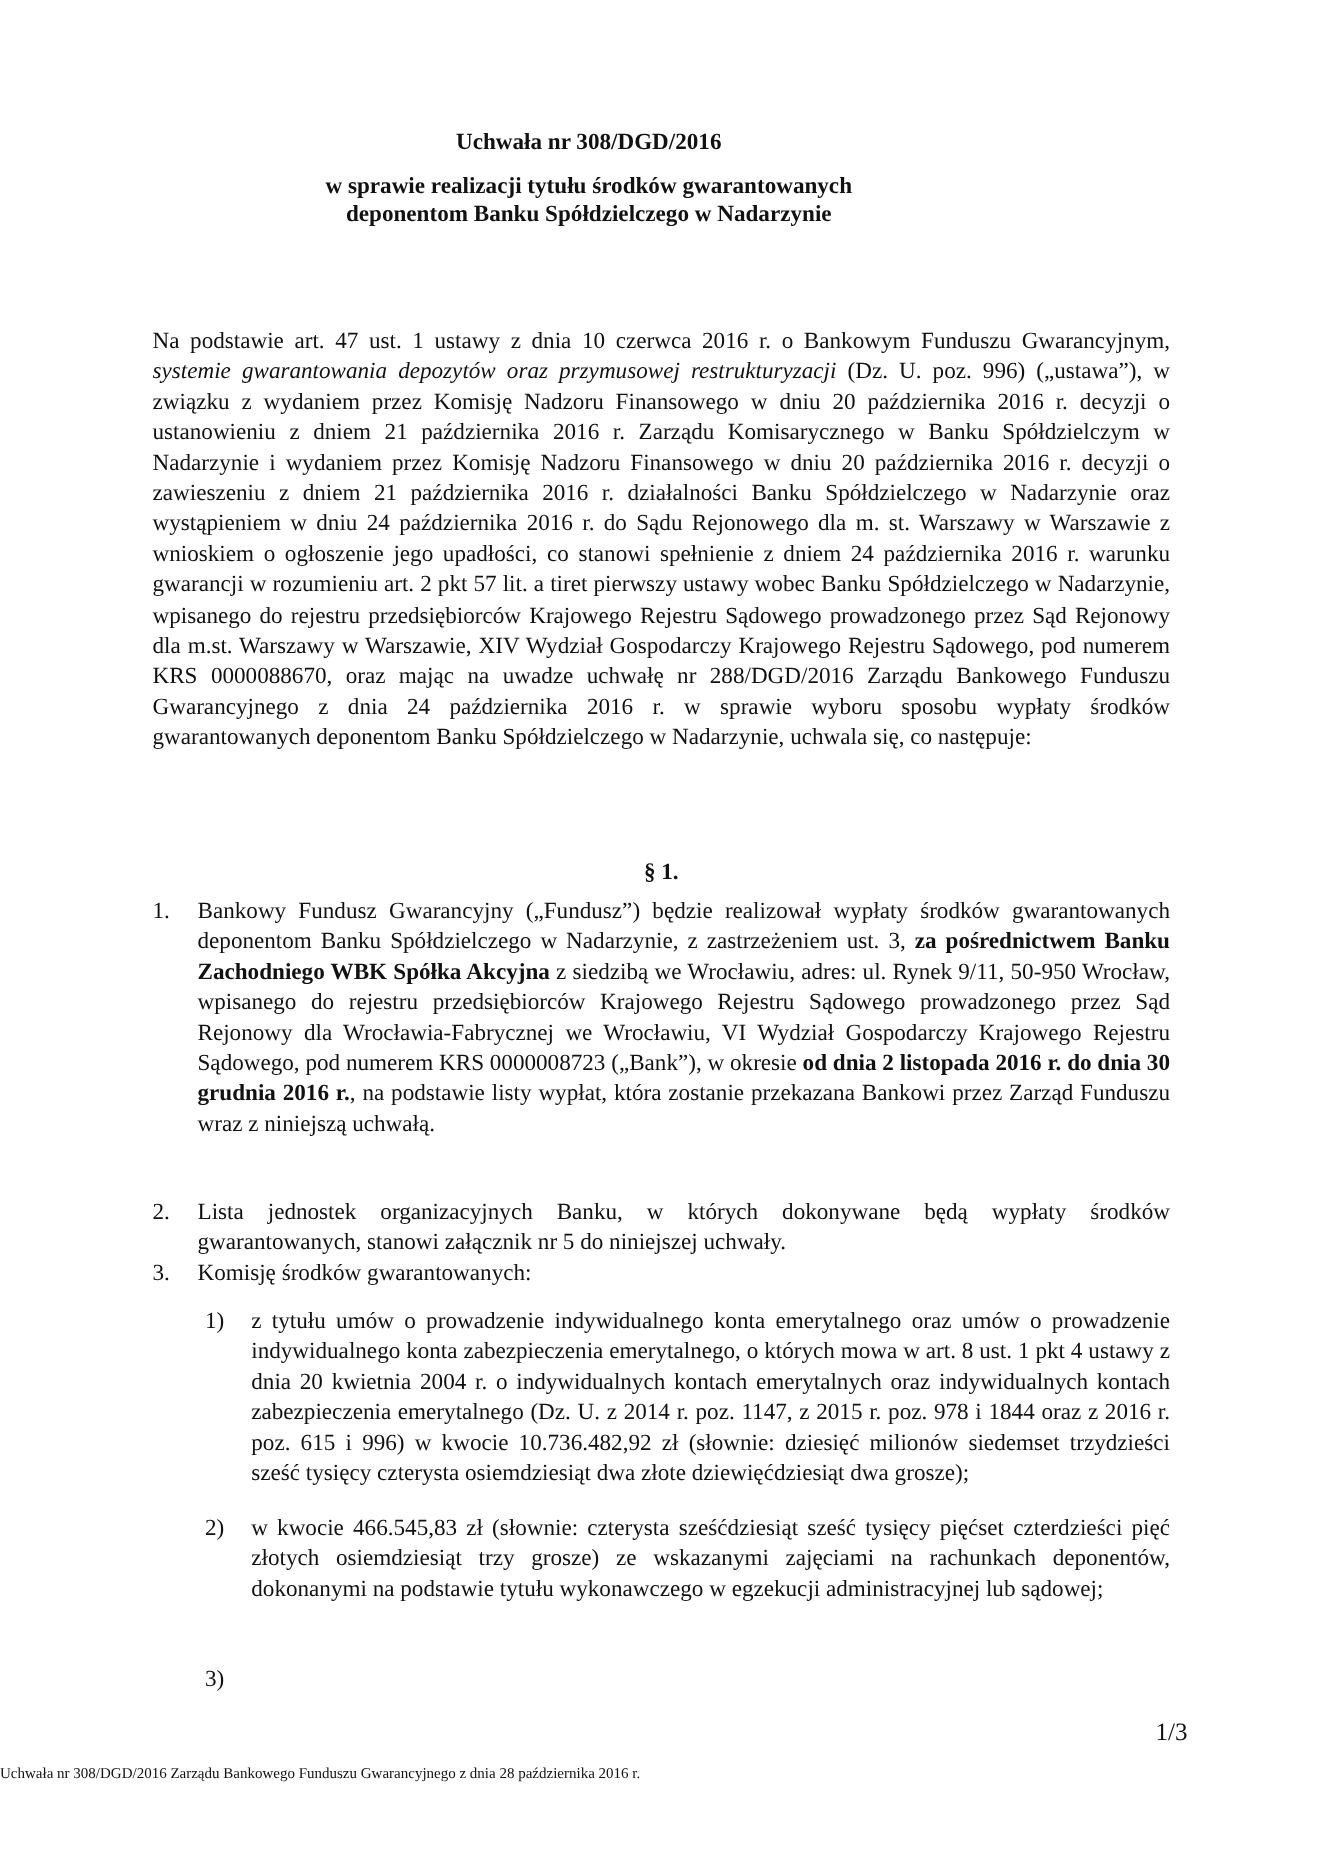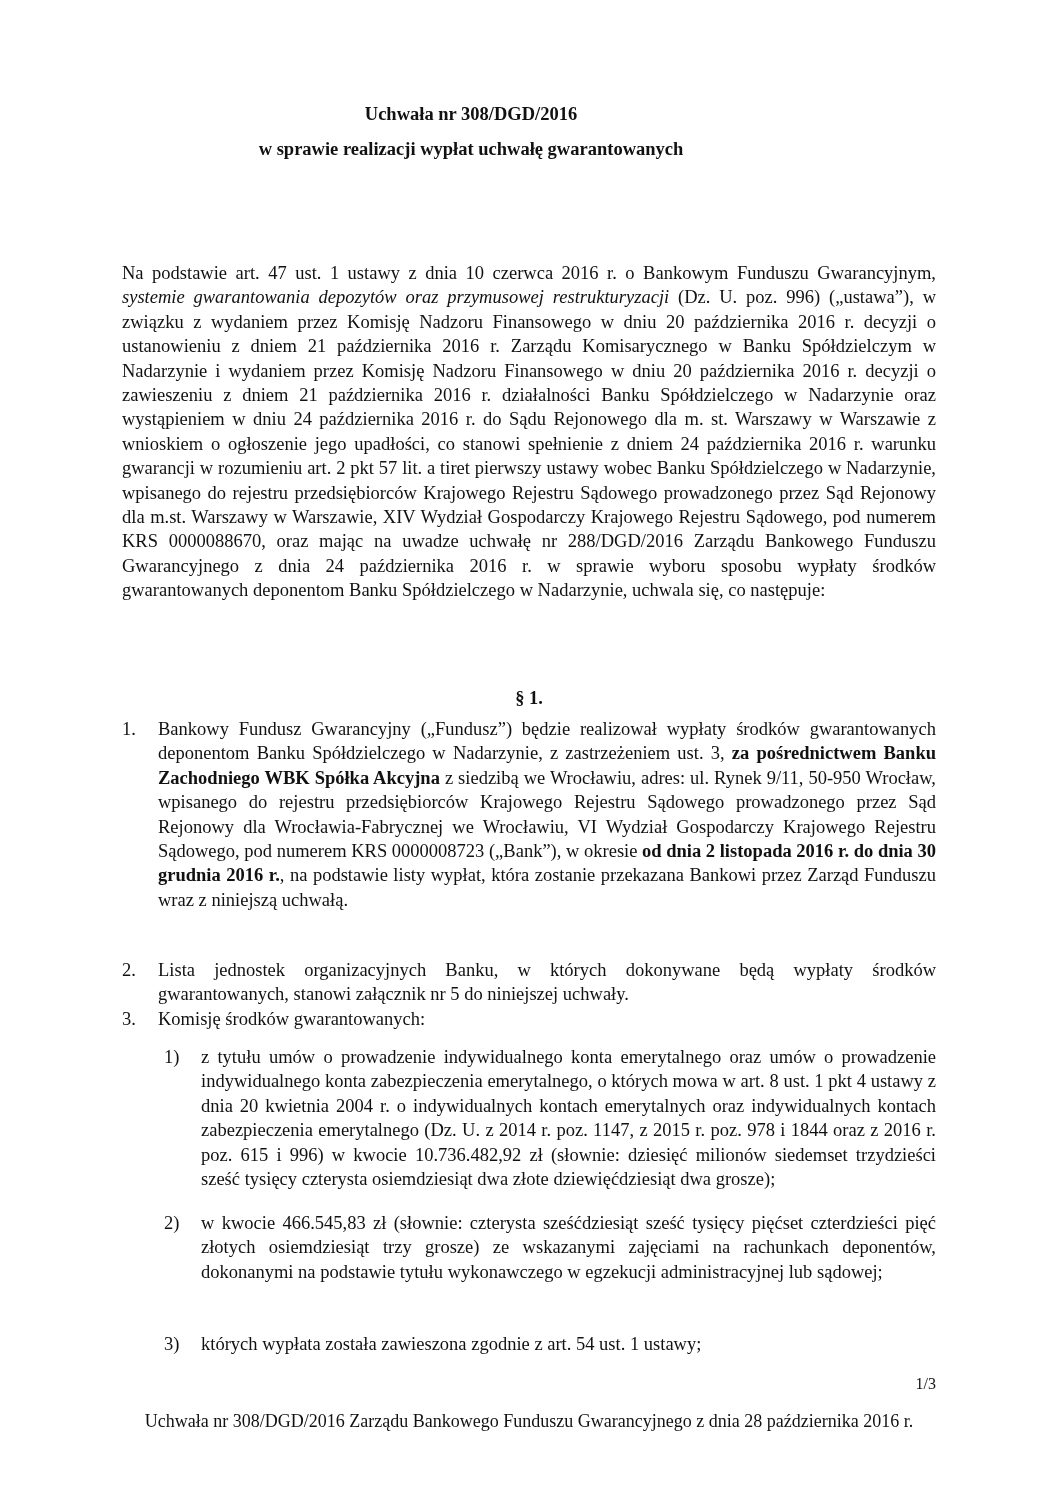--- a/index.html
+++ b/index.html
@@ -27,37 +27,38 @@
     .item { position: relative; padding-left: 36px; text-align: justify; }
     .item .num { position: absolute; left: 0; top: 0; }
     .sub { position: relative; padding-left: 79px; text-align: justify; }
     .sub .num { position: absolute; left: 42px; top: 0; }
     .p1 { top: 717px; }
     .p2 { top: 958px; }
     .p3 { top: 1007px; }
     .s1 { position: absolute; left: 122px; width: 814px; top: 1045px; font-size: 18.5px; line-height: 24.4px; }
     .s2 { position: absolute; left: 122px; width: 814px; top: 1211px; font-size: 18.5px; line-height: 24.4px; }
     .s3 { position: absolute; left: 122px; width: 814px; top: 1332px; font-size: 18.5px; line-height: 24.4px; }
-    .page-num { position: absolute; right: 122px; top: 1375px; font-size: 16px; }
+    .page-num { position: absolute; right: 108px; top: 1375px; font-size: 20px; }
     .footer {
       position: absolute; left: 0; width: 1058px; top: 1411px;
-      text-align: center; font-size: 18px;
+      font-size: 12px;
     }
     i { font-style: italic; margin-top: 16px; }
     b { font-weight: bold; }
   </style>
 </head>
 <body>
 
 <div class="page">
 
   <div class="title-block">
     <div>Uchwała nr 308/DGD/2016</div>
     <div class="gap"></div>
-    <div>w sprawie realizacji wypłat uchwałę gwarantowanych</div>
+    <div>w sprawie realizacji tytułu środków gwarantowanych</div>
+    <div>deponentom Banku Spółdzielczego w Nadarzynie</div>
   </div>
 
   <div class="body-text intro"><span>Na podstawie art. 47 ust. 1 ustawy z dnia 10 czerwca 2016 r. o Bankowym Funduszu Gwarancyjnym, </span><i>systemie gwarantowania depozytów oraz przymusowej restrukturyzacji</i><span> (Dz. U. poz. 996) („ustawa”), w związku z wydaniem przez Komisję Nadzoru Finansowego w dniu 20 października 2016 r. decyzji o ustanowieniu z dniem 21 października 2016 r. Zarządu Komisarycznego w Banku Spółdzielczym w Nadarzynie i wydaniem przez Komisję Nadzoru Finansowego w dniu 20 października 2016 r. decyzji o zawieszeniu z dniem 21 października 2016 r. działalności Banku Spółdzielczego w Nadarzynie oraz wystąpieniem w dniu 24 października 2016 r. do Sądu Rejonowego dla m. st. Warszawy w Warszawie z wnioskiem o ogłoszenie jego upadłości, co stanowi spełnienie z dniem 24 października 2016 r. warunku gwarancji w rozumieniu art. 2 pkt 57 lit. a tiret pierwszy ustawy wobec Banku Spółdzielczego w Nadarzynie, wpisanego do rejestru przedsiębiorców Krajowego Rejestru Sądowego prowadzonego przez Sąd Rejonowy dla m.st. Warszawy w Warszawie, XIV Wydział Gospodarczy Krajowego Rejestru Sądowego, pod numerem KRS 0000088670, oraz mając na uwadze uchwałę nr 288/DGD/2016 Zarządu Bankowego Funduszu Gwarancyjnego z dnia 24 października 2016 r. w sprawie wyboru sposobu wypłaty środków gwarantowanych deponentom Banku Spółdzielczego w Nadarzynie, uchwala się, co następuje:</span></div>
 
   <div class="section-mark">§ 1.</div>
 
   <div class="list p1">
     <div class="item">
       <span class="num">1.</span>
       <span>Bankowy Fundusz Gwarancyjny („Fundusz”) będzie realizował wypłaty środków gwarantowanych deponentom Banku Spółdzielczego w Nadarzynie, z zastrzeżeniem ust. 3, </span><b>za pośrednictwem Banku Zachodniego WBK Spółka Akcyjna</b><span> z siedzibą we Wrocławiu, adres: ul. Rynek 9/11, 50-950 Wrocław, wpisanego do rejestru przedsiębiorców Krajowego Rejestru Sądowego prowadzonego przez Sąd Rejonowy dla Wrocławia-Fabrycznej we Wrocławiu, VI Wydział Gospodarczy Krajowego Rejestru Sądowego, pod numerem KRS 0000008723 („Bank”), w okresie </span><b>od dnia 2 listopada 2016 r. do dnia 30 grudnia 2016 r.</b><span>, na podstawie listy wypłat, która zostanie przekazana Bankowi przez Zarząd Funduszu wraz z niniejszą uchwałą.</span>
@@ -88,19 +89,18 @@
   <div class="s2">
     <div class="sub">
       <span class="num">2)</span>
       <span>w kwocie 466.545,83 zł (słownie: czterysta sześćdziesiąt sześć tysięcy pięćset czterdzieści pięć złotych osiemdziesiąt trzy grosze) ze wskazanymi zajęciami na rachunkach deponentów, dokonanymi na podstawie tytułu wykonawczego w egzekucji administracyjnej lub sądowej;</span>
     </div>
   </div>
 
   <div class="s3">
     <div class="sub">
       <span class="num">3)</span>
-      <span>których wypłata została zawieszona zgodnie z art. 54 ust. 1 ustawy;</span>
     </div>
   </div>
 
   <div class="page-num">1/3</div>
   <div class="footer">Uchwała nr 308/DGD/2016 Zarządu Bankowego Funduszu Gwarancyjnego z dnia 28 października 2016 r.</div>
 </div>
 
 </body></html>

